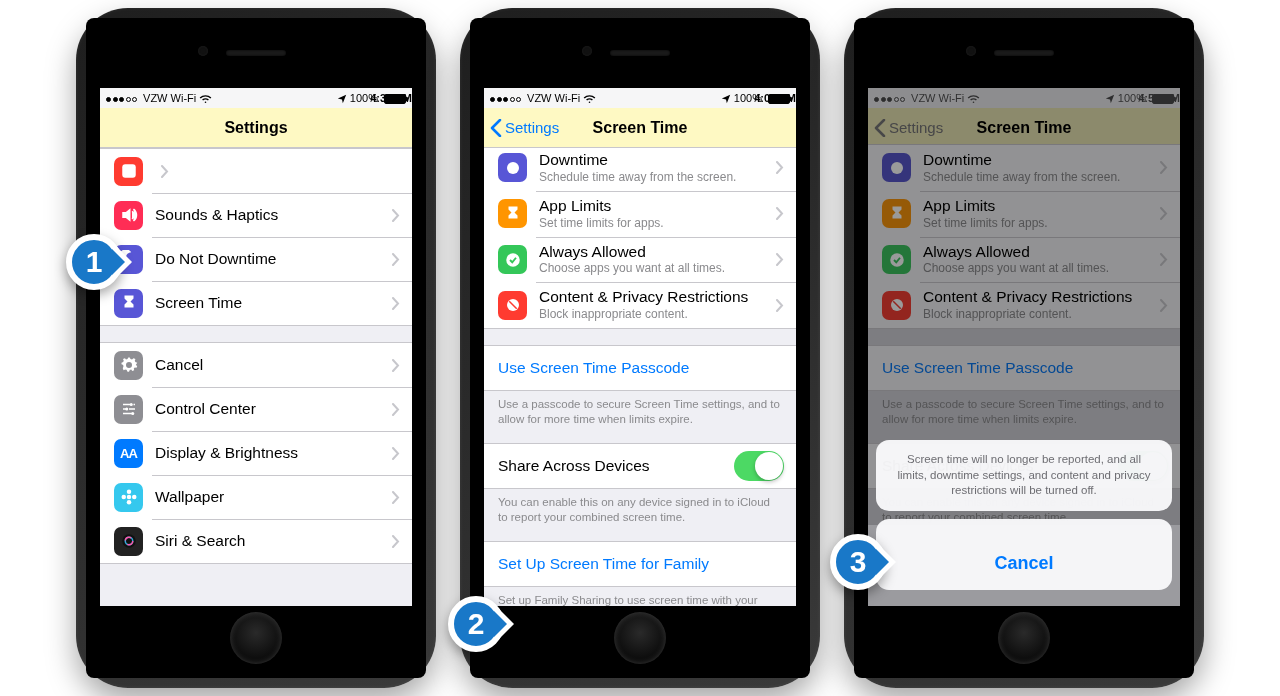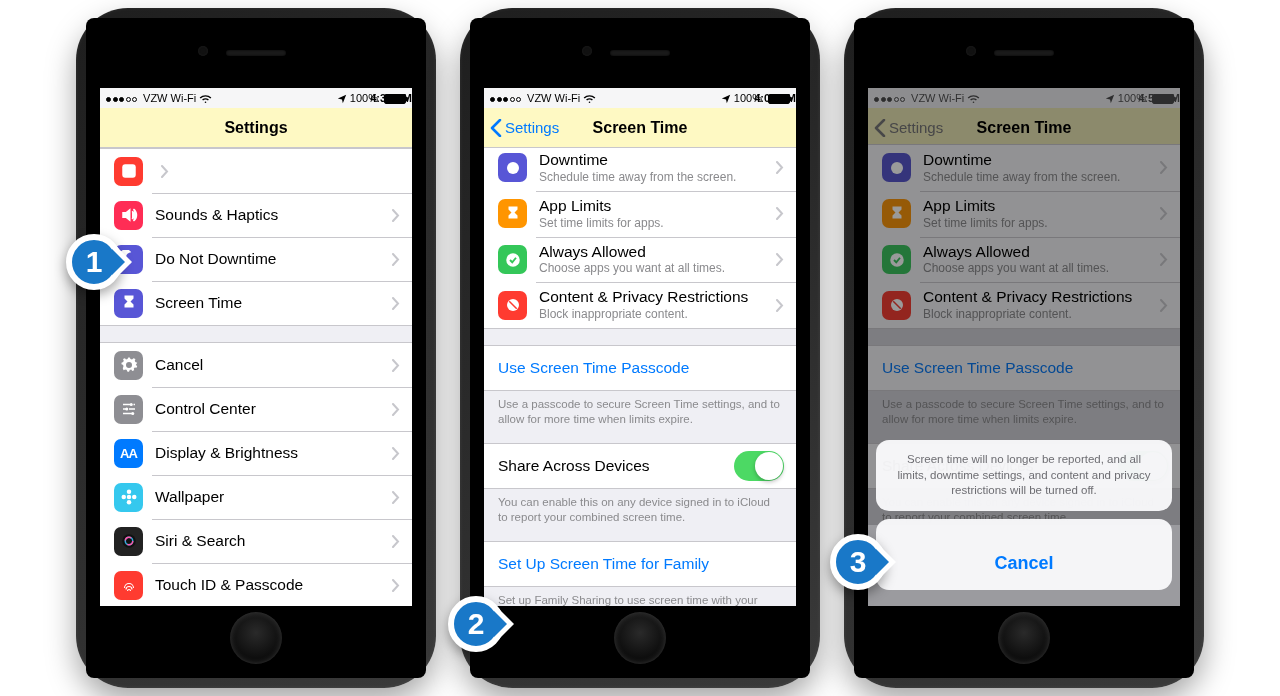--- a/index.html
+++ b/index.html
@@ -305,35 +305,20 @@
                   </span>
                   <div class="txt">
                     <div class="lbl">Siri &amp; Search</div>
                   </div>
                   <span class="chev">
                     <svg>
                       <use href="#i-chev"></use>
                     </svg>
                   </span>
                 </div>
-                <div class="row">
-                  <span class="icon" style="background: rgb(255, 59, 48);">
-                    <svg viewBox="0 0 24 24">
-                      <path fill="none" stroke="#fff" stroke-width="1.5" d="M6 16a6 6 0 1112 0M8 18a4 4 0 118 0M10 20a2 2 0 114 0"></path>
-                    </svg>
-                  </span>
-                  <div class="txt">
-                    <div class="lbl">Touch ID &amp; Passcode</div>
-                  </div>
-                  <span class="chev">
-                    <svg>
-                      <use href="#i-chev"></use>
-                    </svg>
-                  </span>
-                </div>
               </div>
           </div>
         </div>
         <div class="homebtn"></div>
       </div>
     </div>
   </div>
 
   <div class="slot">
     <div class="callout" style="left:-12px;top:588px">

